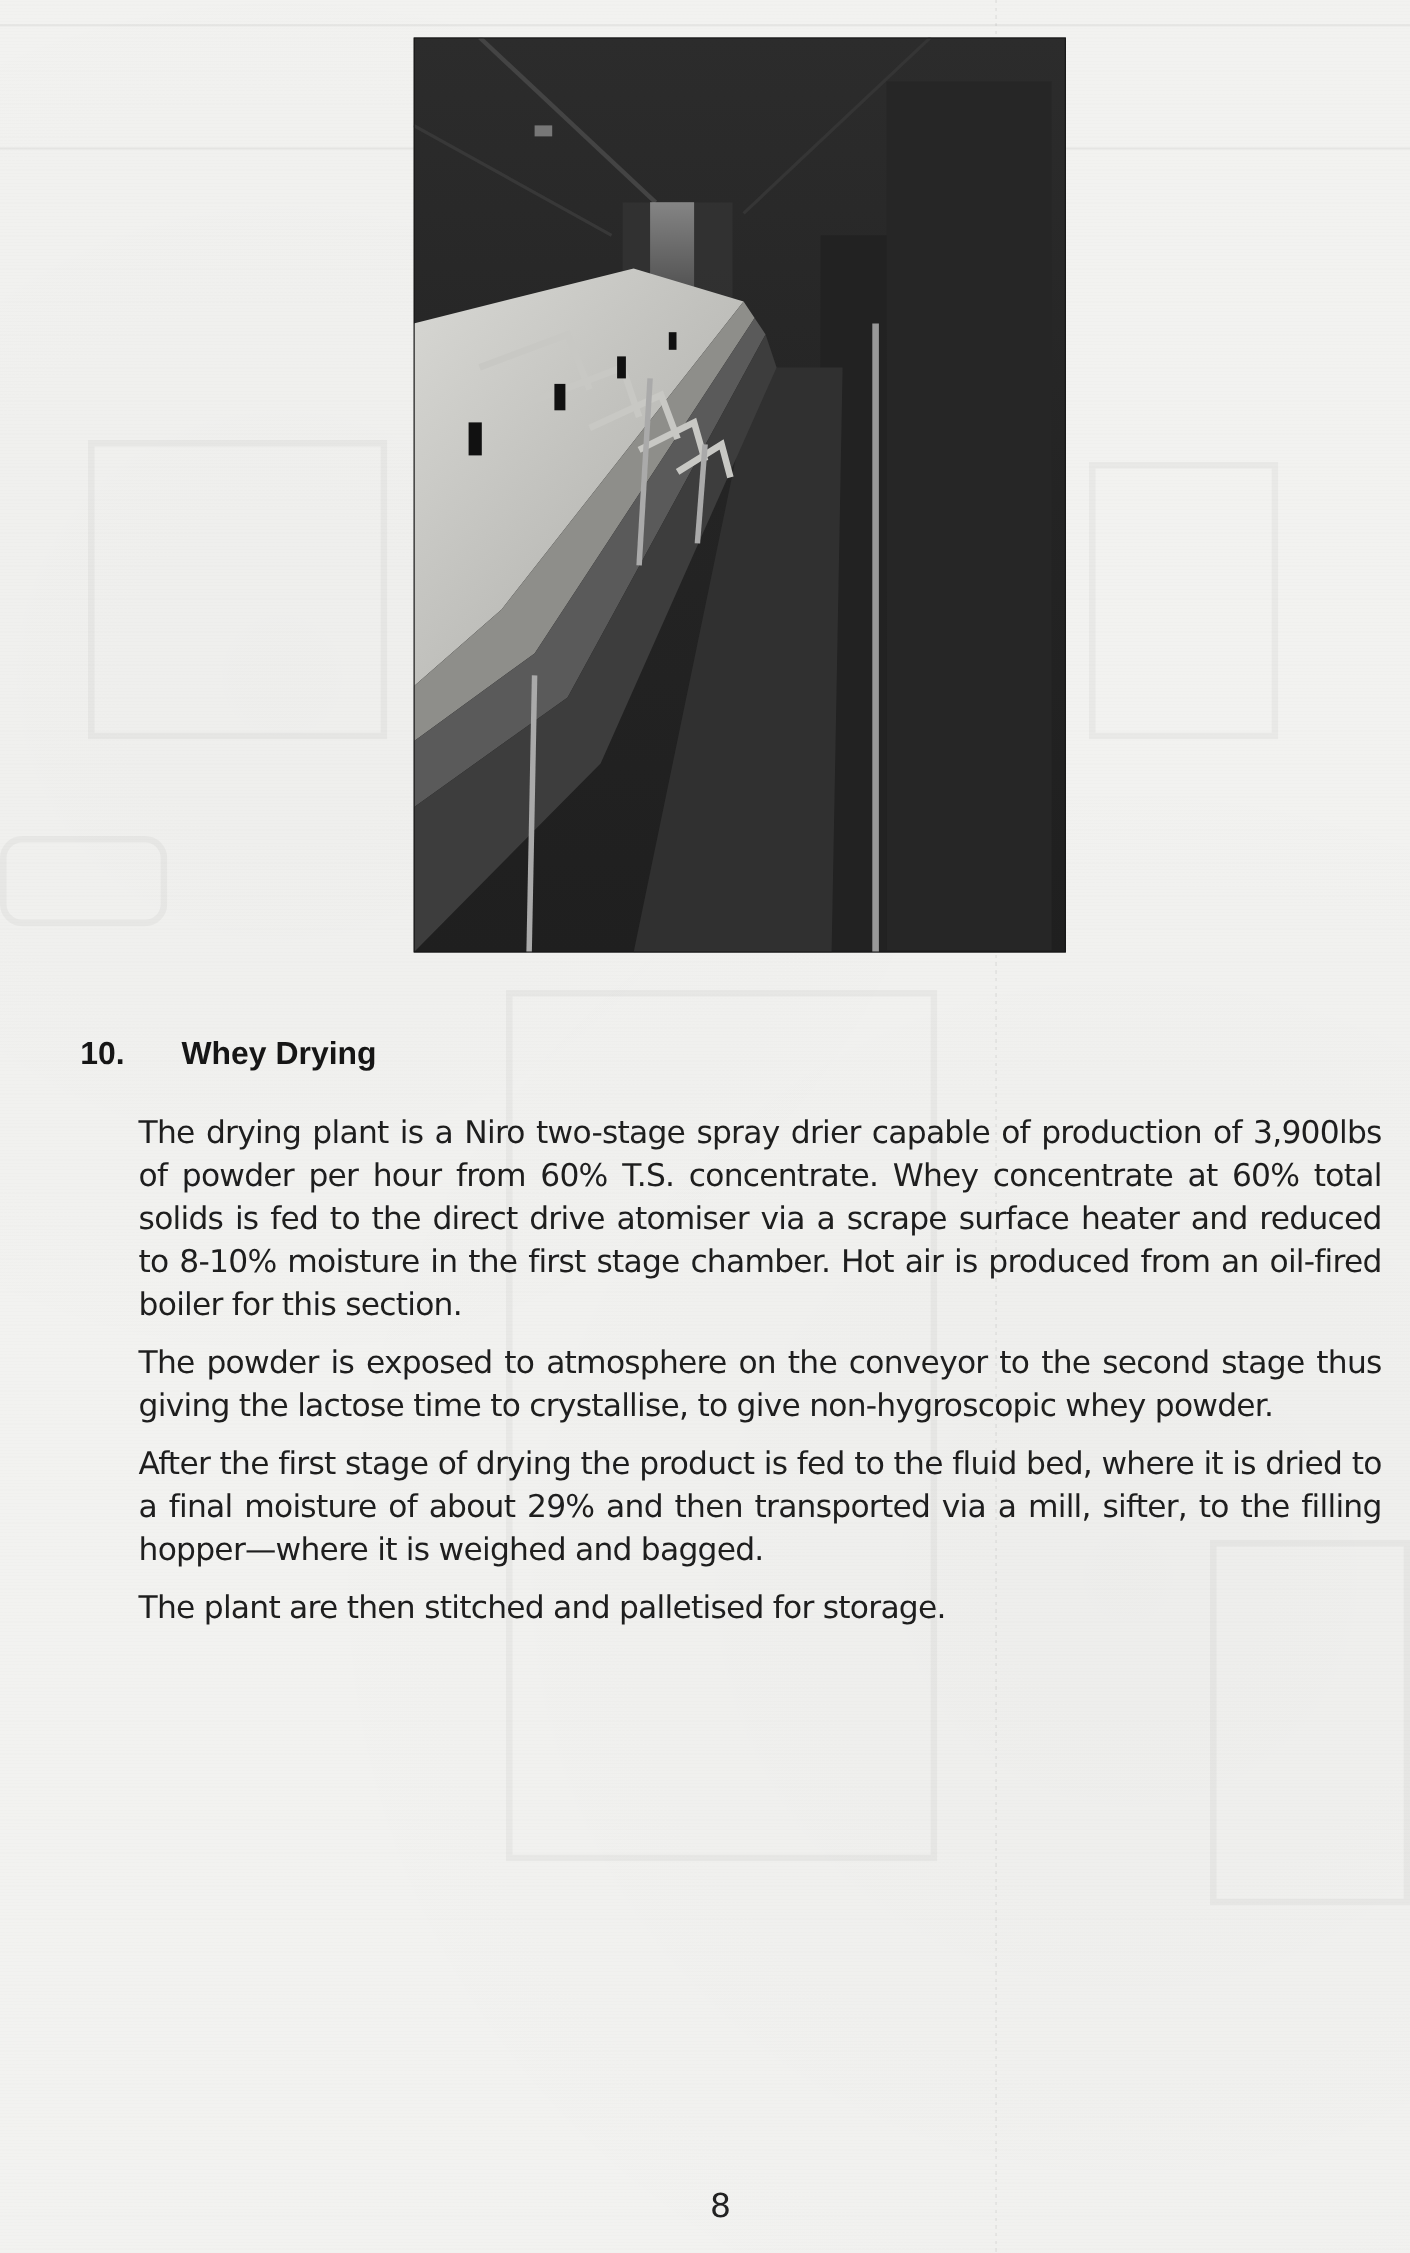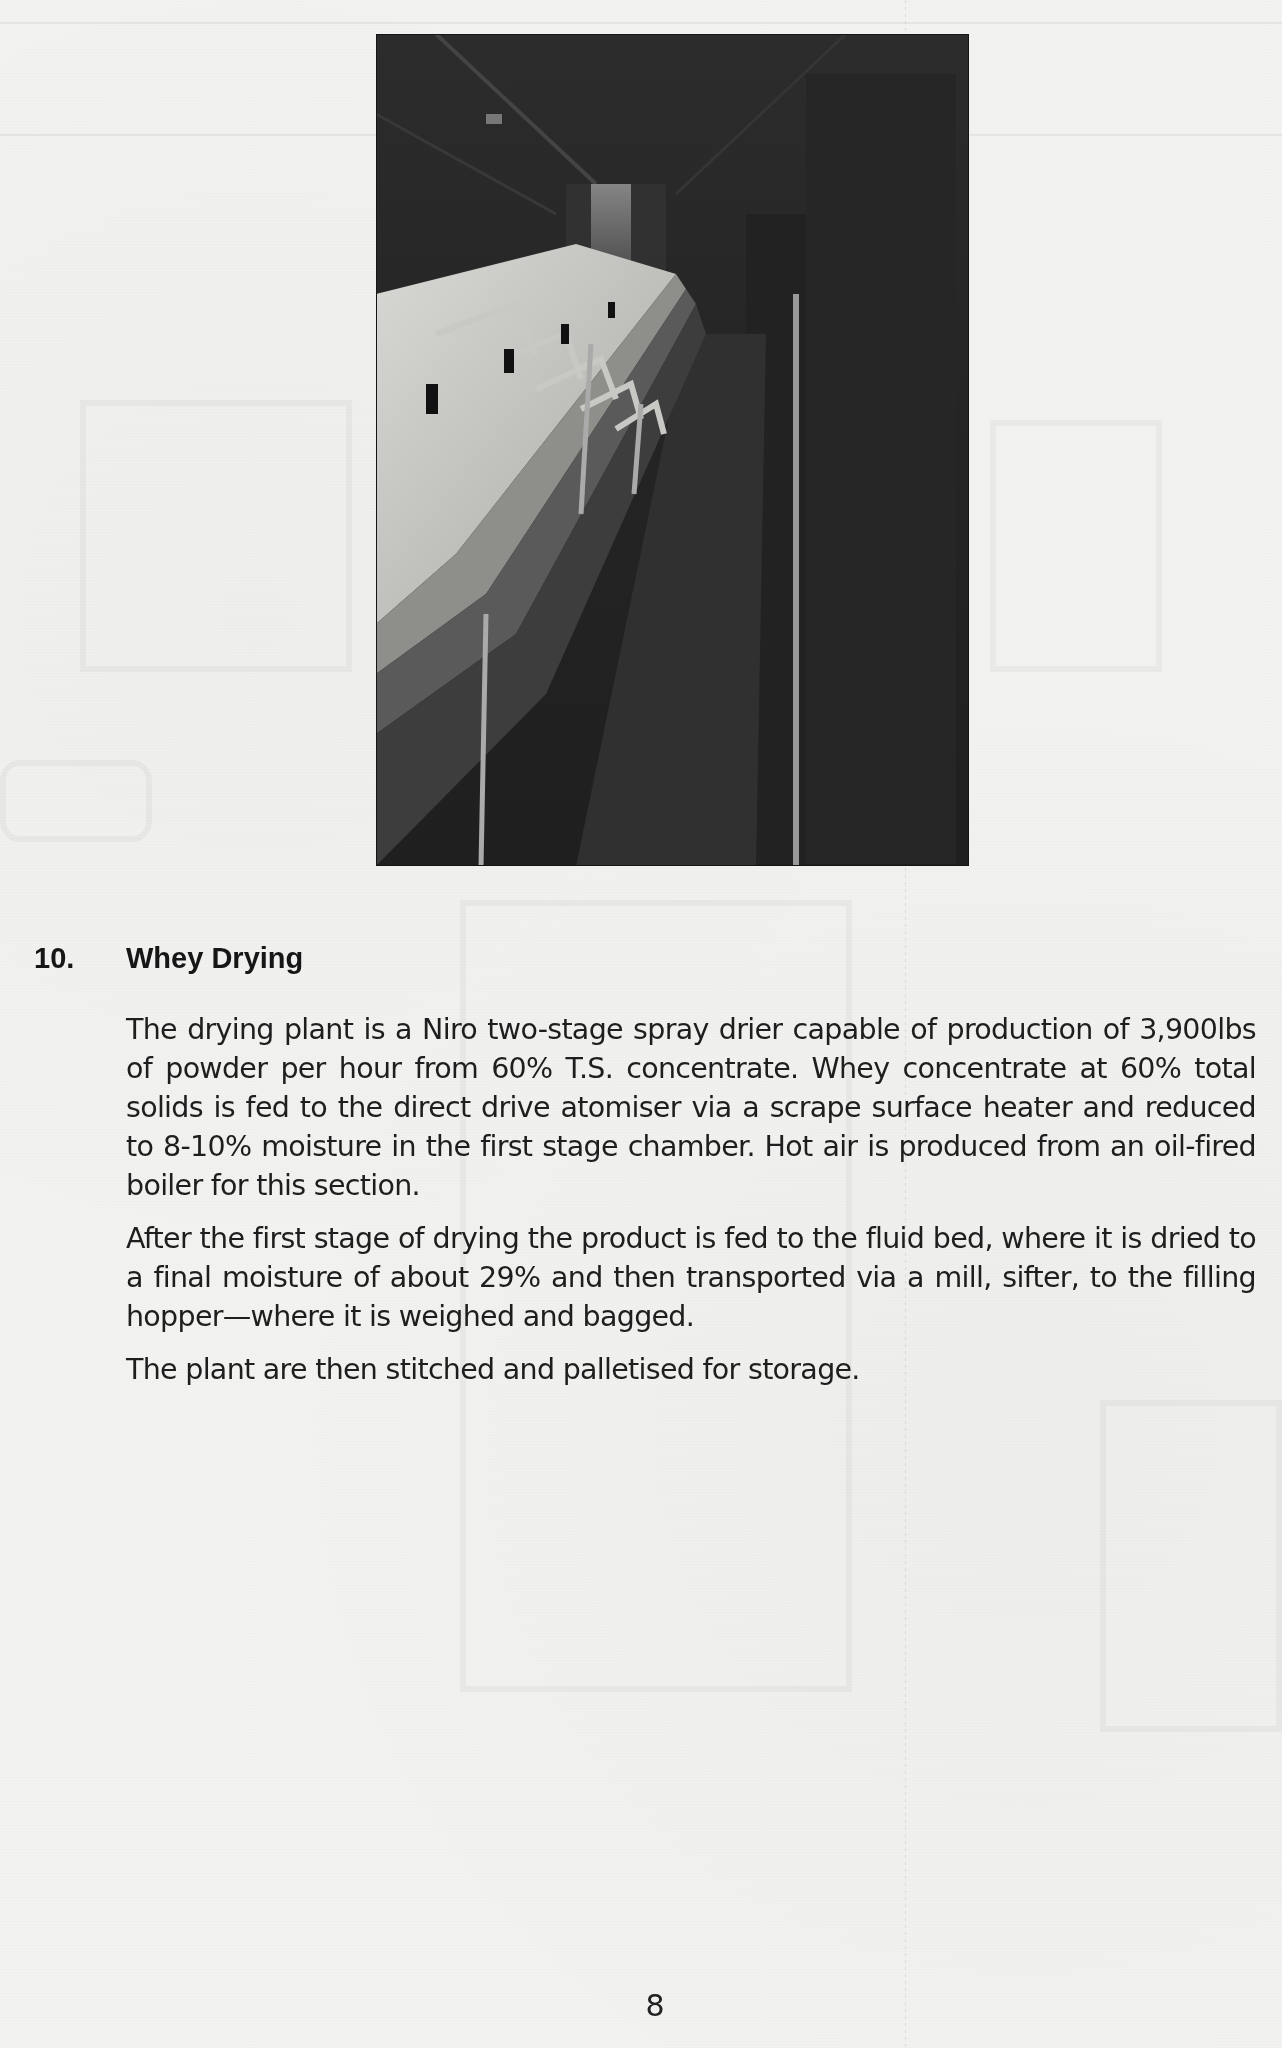--- a/index.html
+++ b/index.html
@@ -73,21 +73,21 @@
       left: 34px;
       top: 942px;
       display: flex;
       align-items: baseline;
       font-family: "Liberation Sans", sans-serif;
       font-weight: bold;
       font-size: 29px;
       color: #161616;
       letter-spacing: 0px;
     }
-    .section-number { width: 92px; }
+    .section-number { width: 92px; margin-left: 39px; }
 
     .body-text {
       position: absolute;
       left: 126px;
       top: 998px;
       width: 1130px;
       font-family: "DejaVu Sans", sans-serif;
       font-size: 28.5px;
       line-height: 39px;
       color: #1e1e1e;
@@ -186,17 +186,18 @@
   </svg>
 </div>
 
 <div class="section-heading">
   <span class="section-number">10.</span>
   <span class="section-title">Whey Drying</span>
 </div>
 
 <div class="body-text">
   <p>The drying plant is a Niro two-stage spray drier capable of production of 3,900lbs of powder per hour from 60% T.S. concentrate. Whey concentrate at 60% total solids is fed to the direct drive atomiser via a scrape surface heater and reduced to 8-10% moisture in the first stage chamber. Hot air is produced from an oil-fired boiler for this section.</p>
+  <p>The powder is exposed to  atmosphere on  the conveyor to the second stage thus giving the lactose time to crystallise, to give non-hygroscopic whey powder.</p>
   <p>After the first stage of drying the product is fed to the fluid bed, where it is dried to a final moisture of about 29% and then transported via a mill, sifter, to the filling hopper—where it is weighed and bagged.</p>
   <p>The plant are then stitched and palletised for storage.</p>
 </div>
 
 <div class="page-number">8</div>
 
 </body></html>

